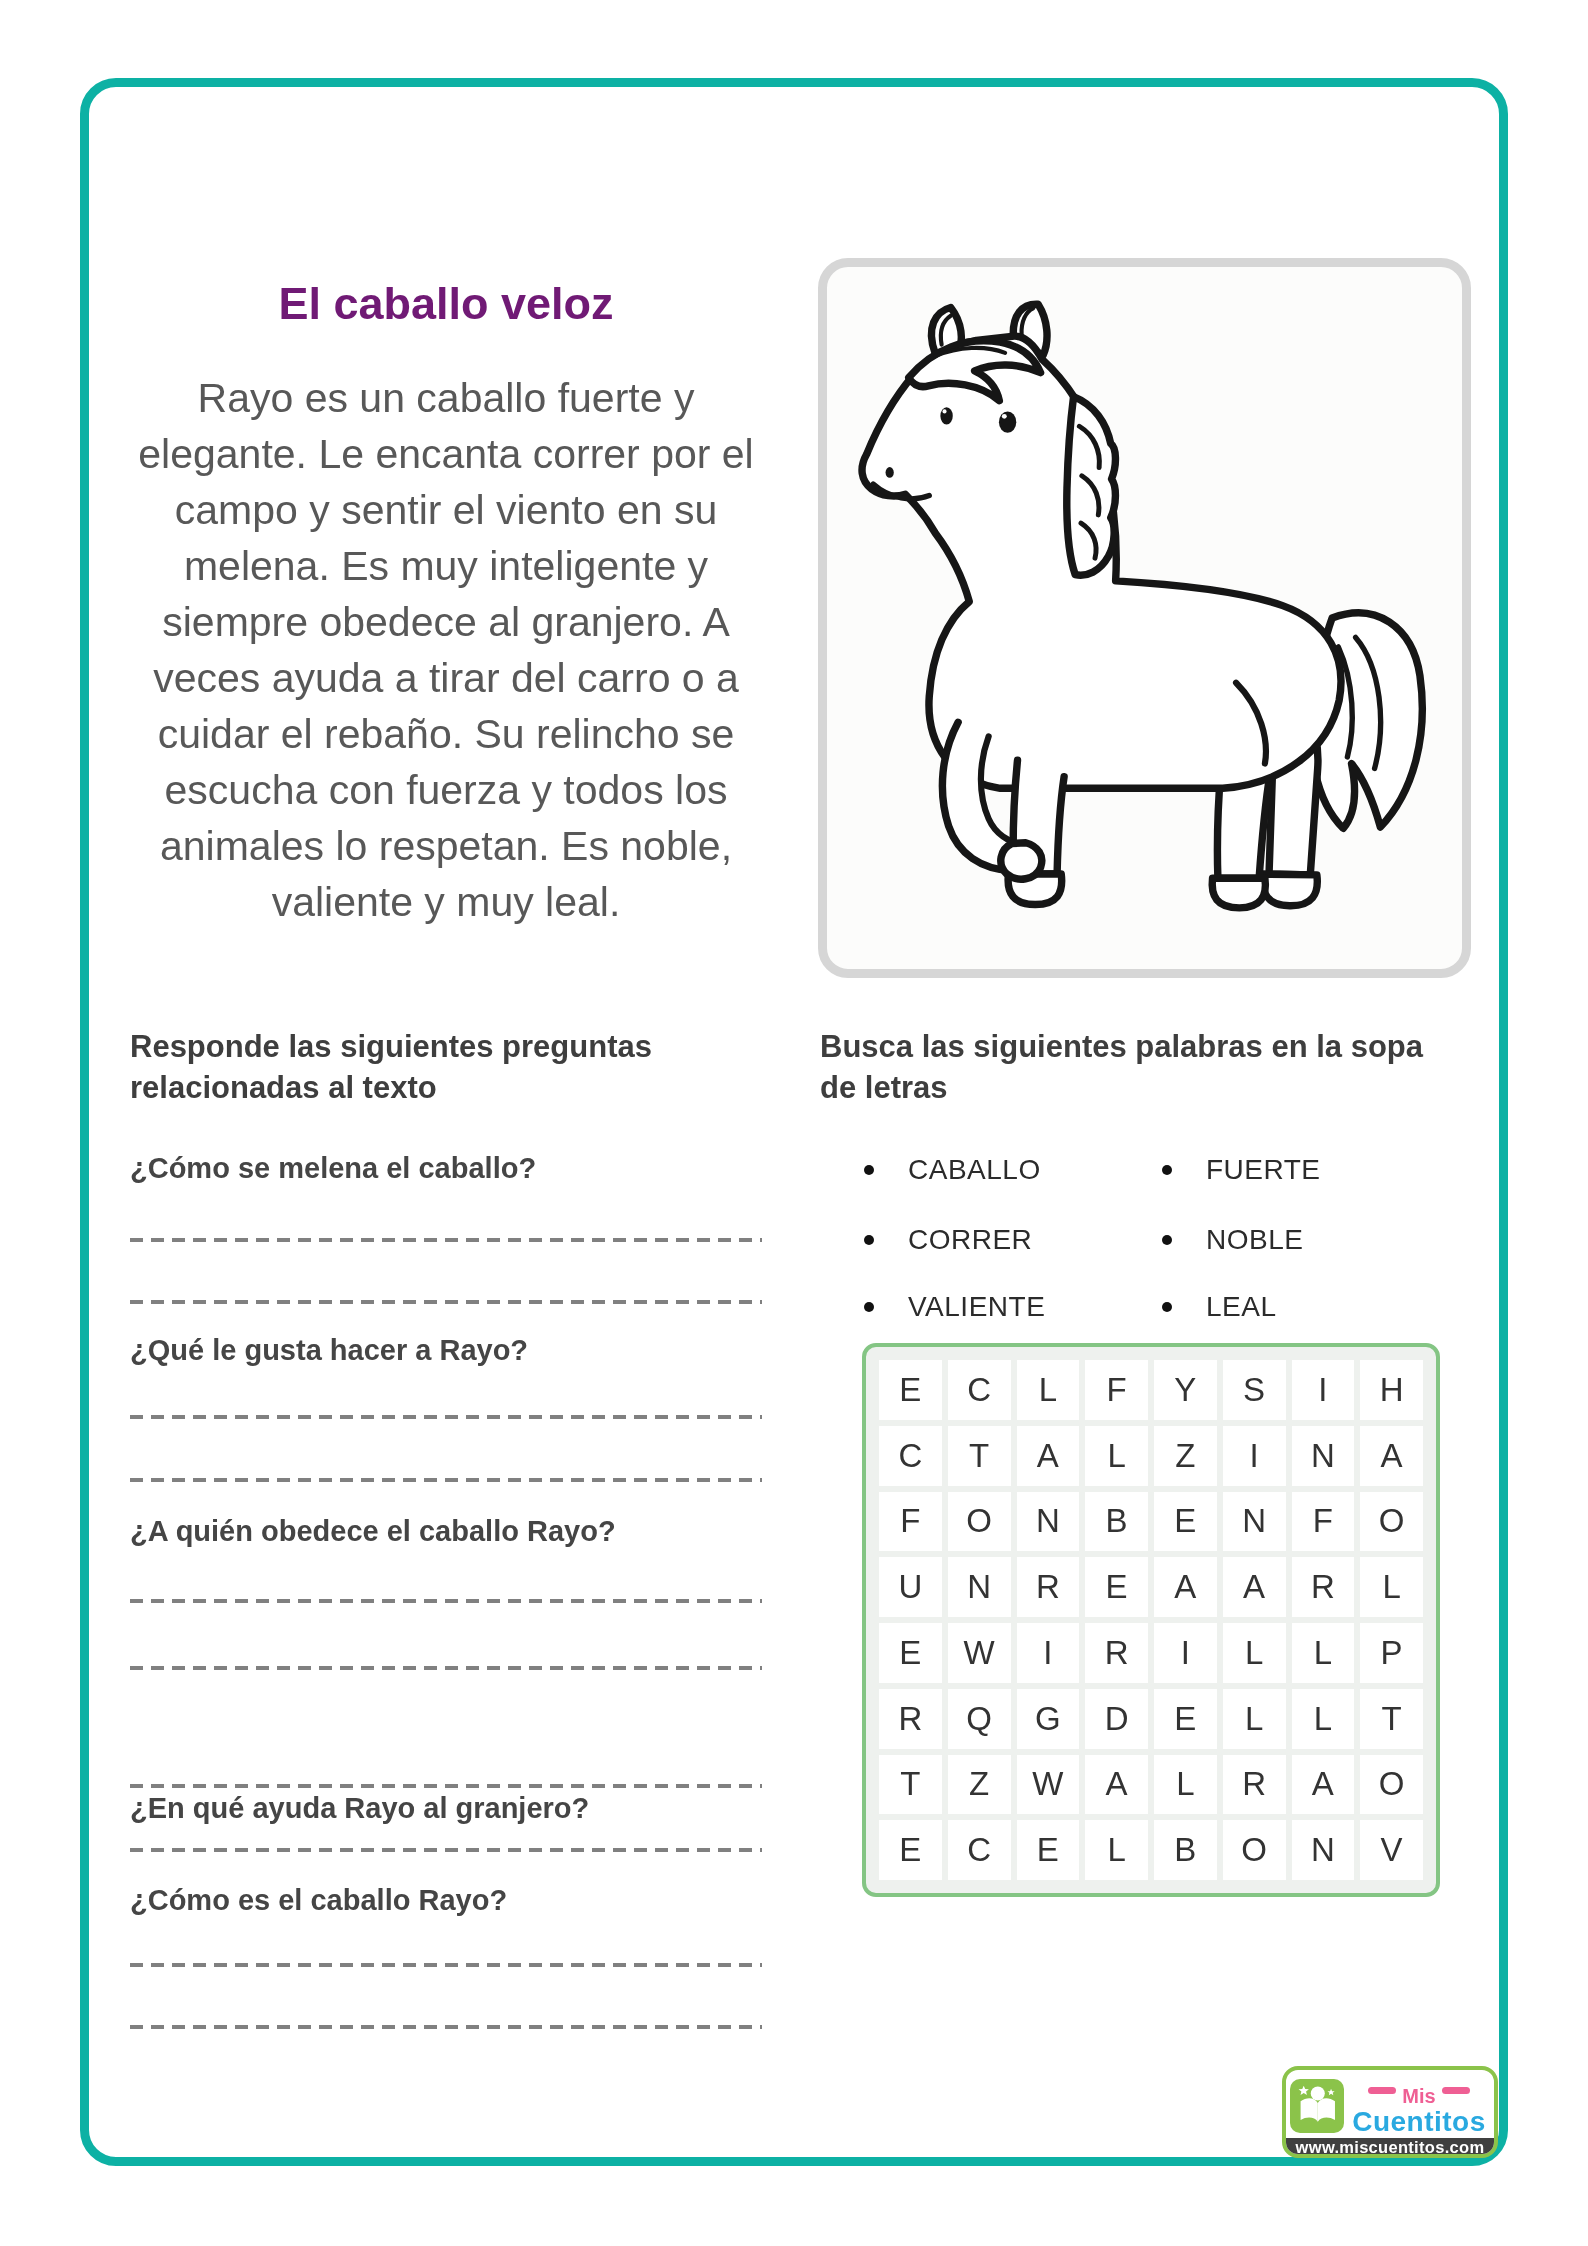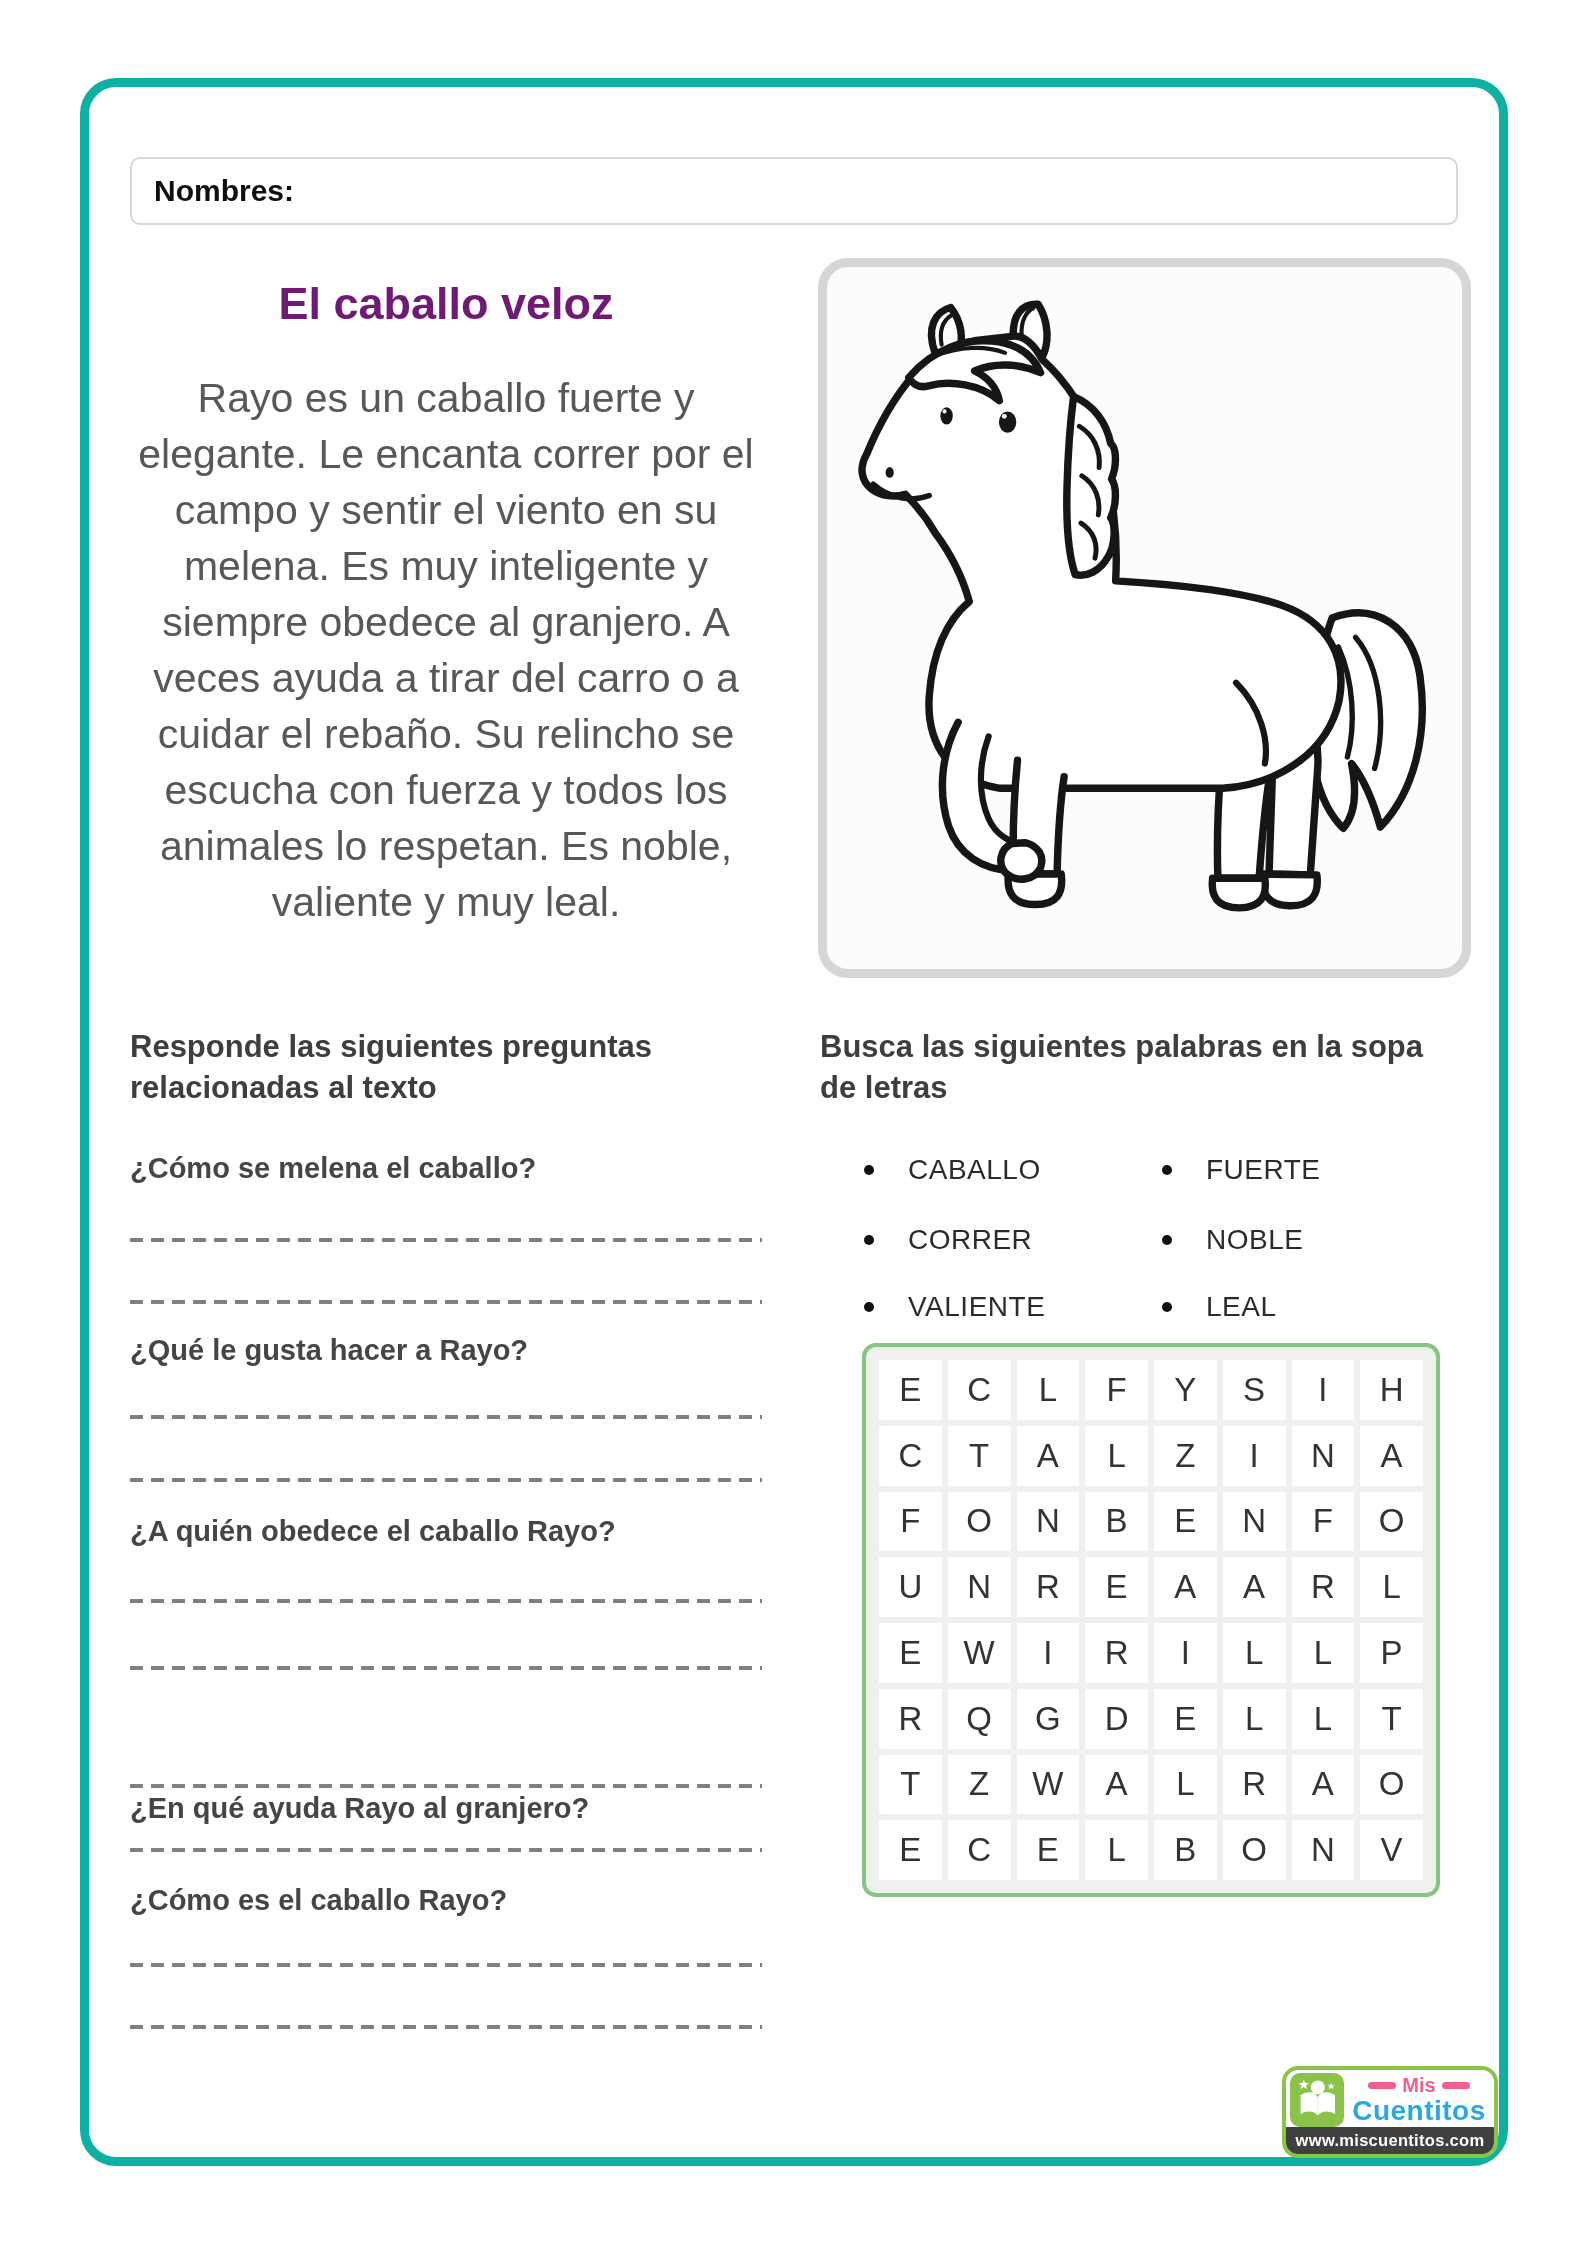--- a/index.html
+++ b/index.html
@@ -72,37 +72,34 @@
     display:flex;flex-direction:column;overflow:hidden;z-index:5;
   }
   .logo-top{flex:1;display:flex;align-items:center;padding:3px 4px 0 4px;}
   .logo-badge{
     width:54px;height:54px;background:#8bc34a;border-radius:10px;flex:0 0 auto;
     display:flex;align-items:center;justify-content:center;margin-right:4px;
   }
   .logo-text{flex:1;display:flex;flex-direction:column;align-items:center;}
   .logo-mis-row{display:flex;align-items:center;gap:6px;}
   .logo-dash{width:28px;height:7px;border-radius:4px;background:#ef5f94;}
-  .logo-mis{font-size:20px;font-weight:700;color:#ef5f94;}
+  .logo-mis{font-size:20px;font-weight:700;color:#ef5f94;margin-top:12px;}
   .logo-brand{font-size:28px;font-weight:700;color:#2aa9e0;letter-spacing:0.5px;margin-top:-2px;}
   .logo-url{
     height:29px;background:#404040;color:#ffffff;font-size:16.5px;font-weight:700;
     display:flex;align-items:center;justify-content:center;letter-spacing:0.3px;
   }
 </style>
 </head>
 <body>
 
 <div class="sheet">
 
   <div class="frame"></div>
 
-  <div class="name-box">
-    <span class="label">Nombres:</span>
-  </div>
 
   <div class="story-title">El caballo veloz</div>
 
   <div class="story">
     <div>Rayo es un caballo fuerte y</div>
     <div>elegante. Le encanta correr por el</div>
     <div>campo y sentir el viento en su</div>
     <div>melena. Es muy inteligente y</div>
     <div>siempre obedece al granjero. A</div>
     <div>veces ayuda a tirar del carro o a</div>

